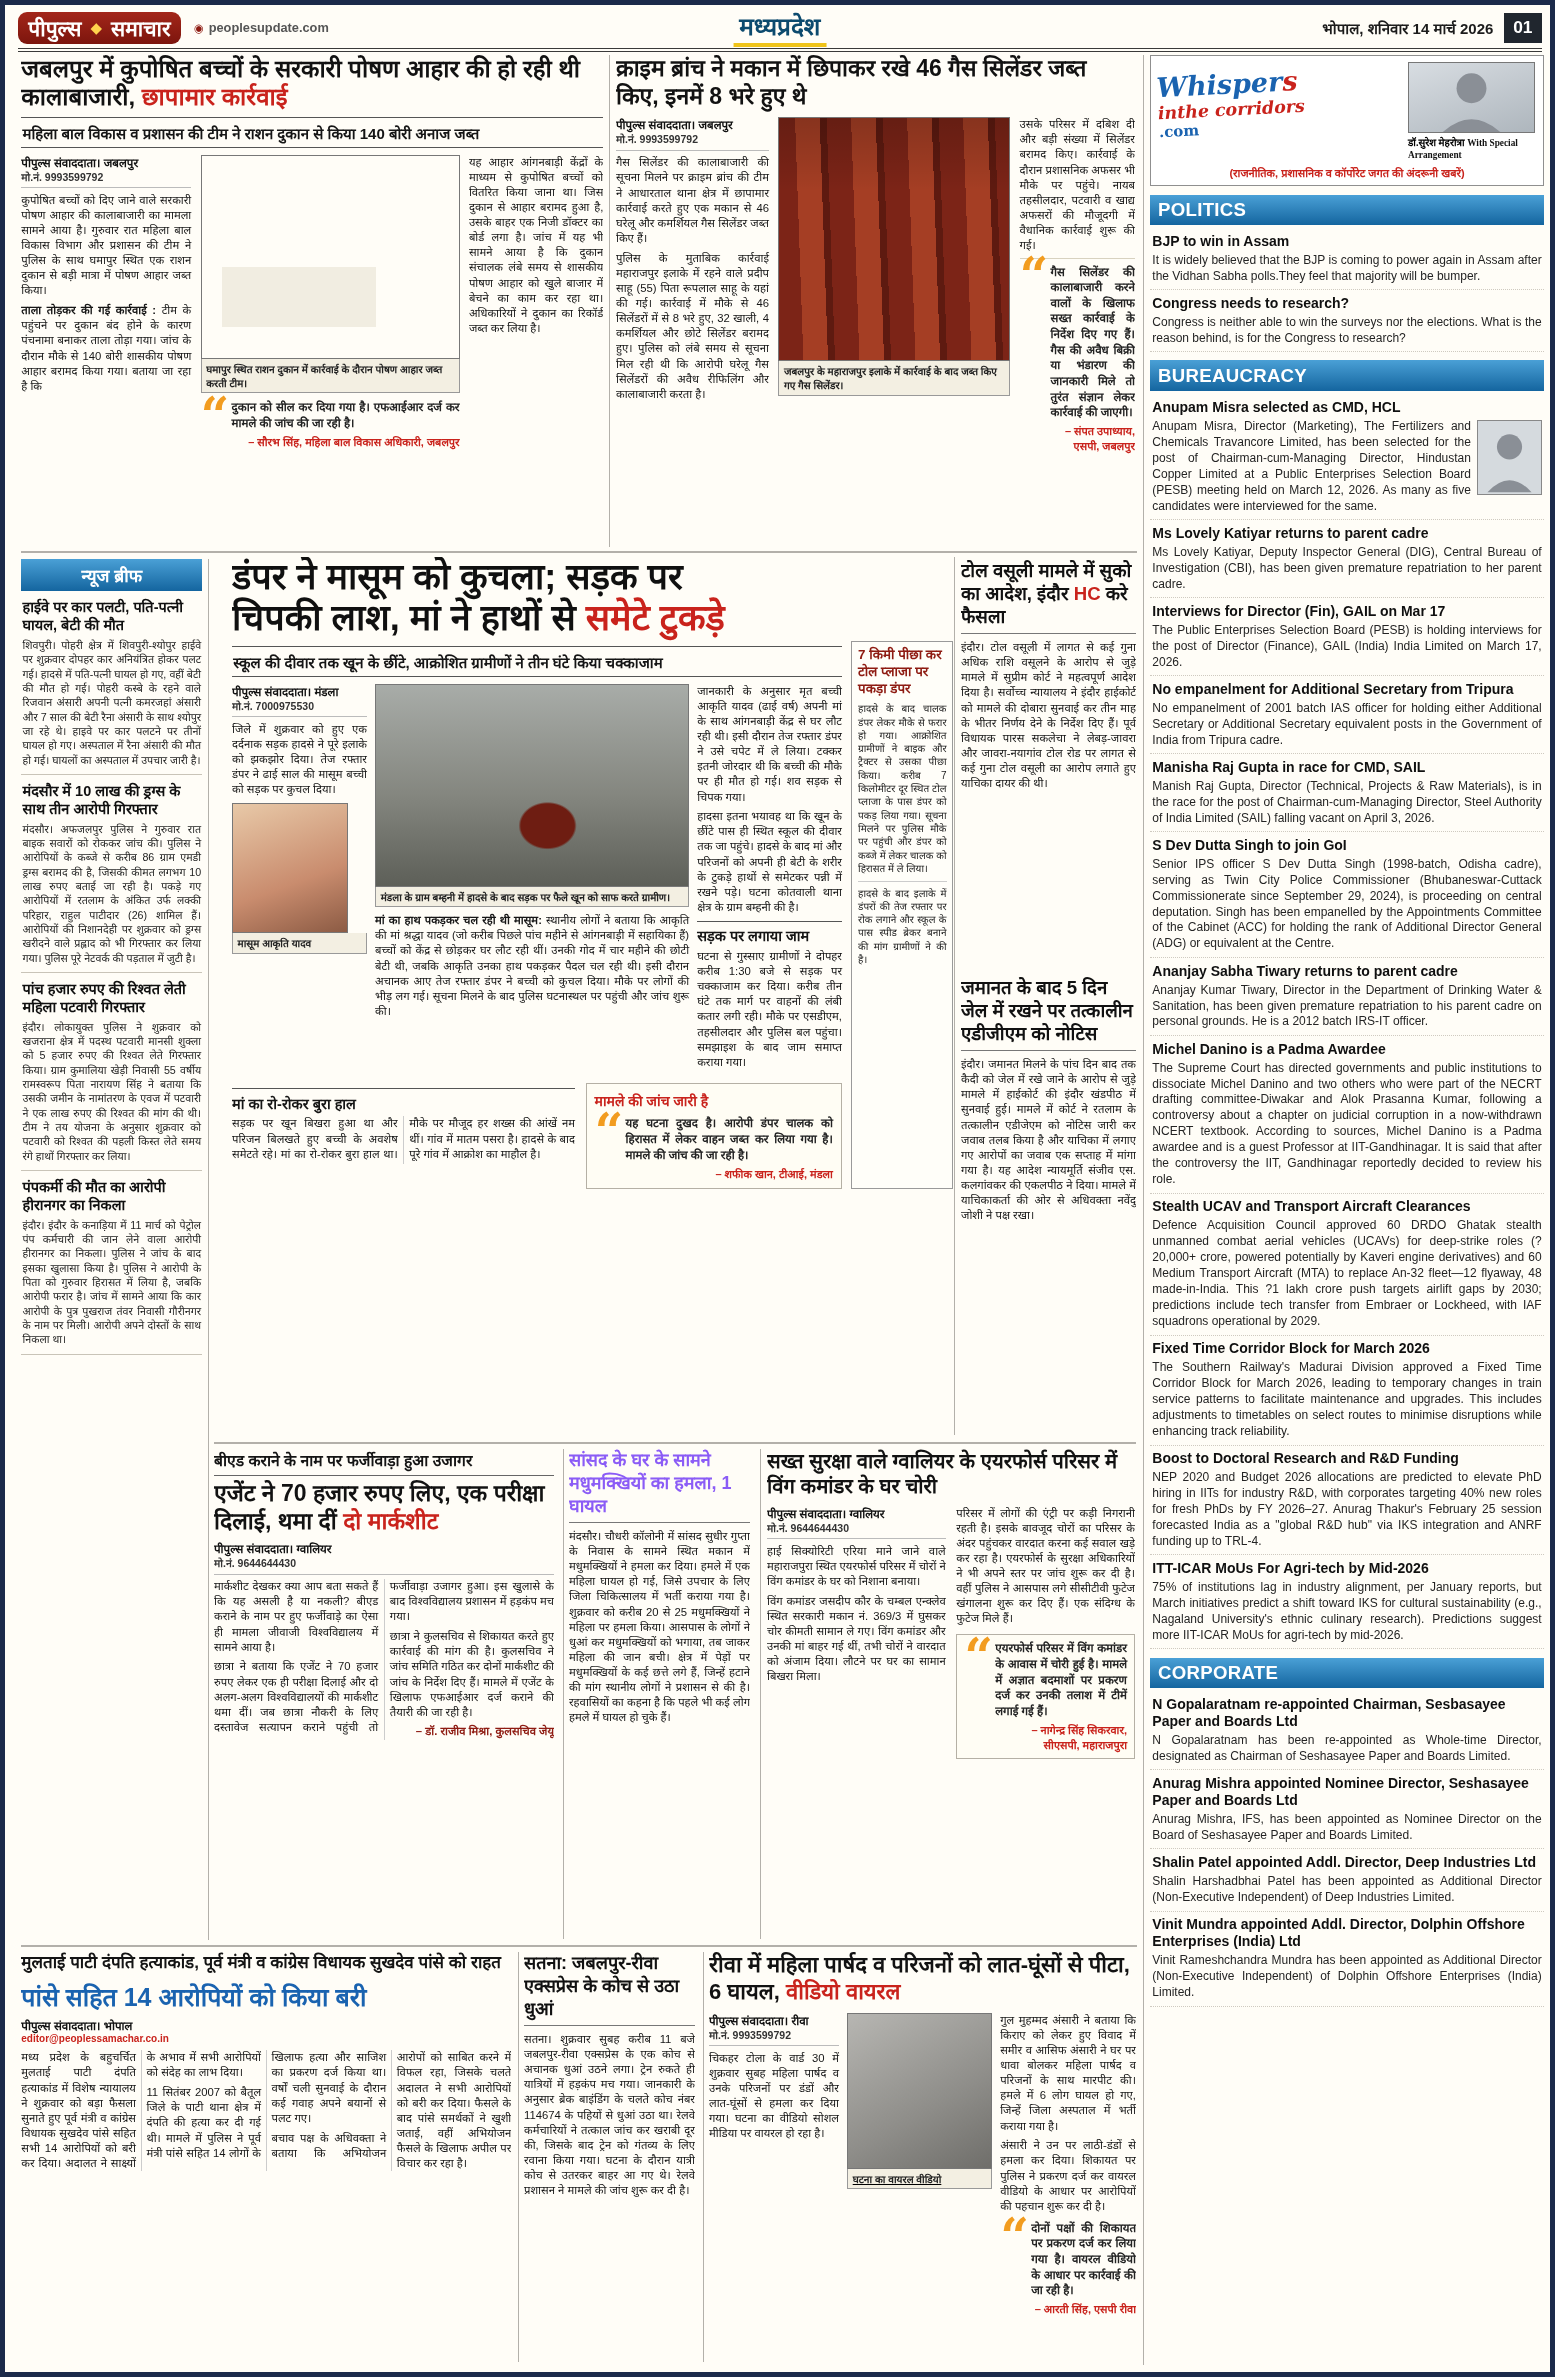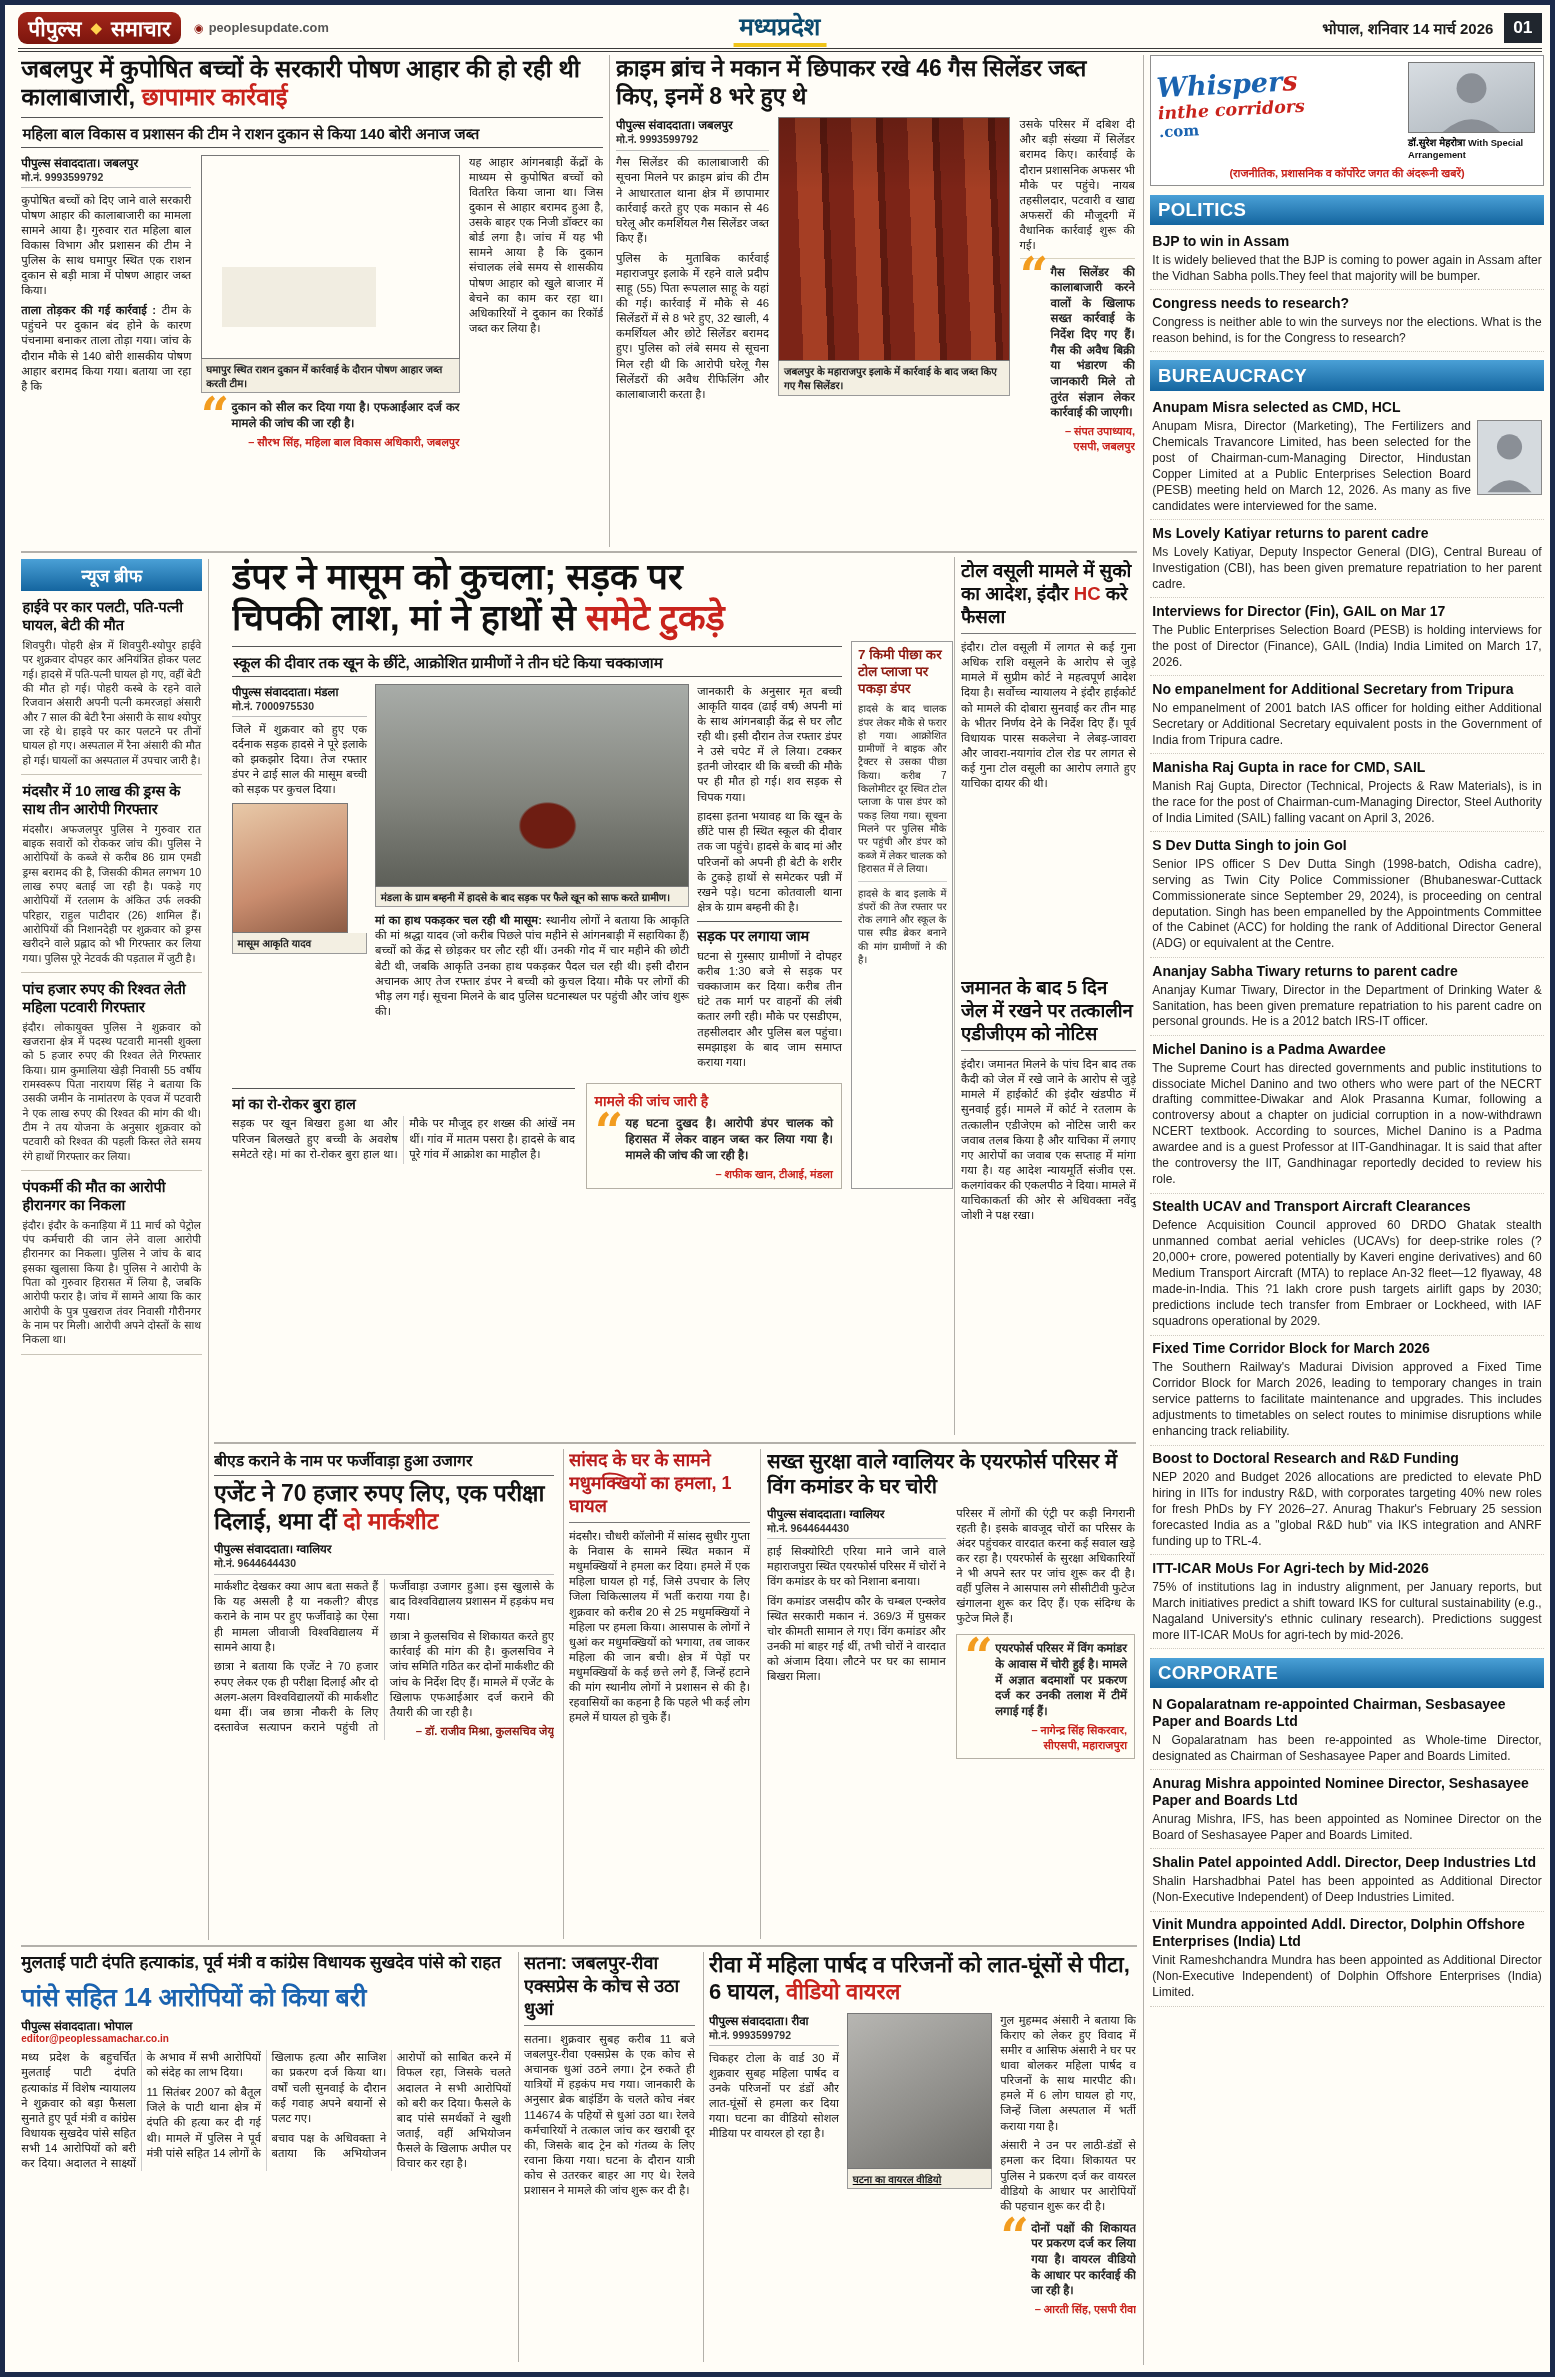--- a/index.html
+++ b/index.html
@@ -70,21 +70,21 @@
 
   
   .sidebar{left:1145px;top:50px;width:394px;height:2311px;}
   .wbox{border:1.2px solid #8f8f8f;padding:5.8px 7px;background:#fff;}
   .wtop{display:flex;gap:8.1px;}
   .wlogo{flex:1;padding-top:3.5px;transform:rotate(-3deg);}
   .wl1{font-family:"DejaVu Serif",serif;font-style:italic;font-weight:800;font-size:27px;color:#1a63b0;}
   .wl1 .red{color:#c9231c;}
   .wl2{font-family:"DejaVu Serif",serif;font-style:italic;font-weight:800;font-size:17.4px;color:#c9231c;}
   .wl3{font-family:"DejaVu Serif",serif;font-weight:800;font-size:15px;color:#1a63b0;}
-  .wright{width:128px;flex:none;}
+  .wright{width:128px;flex:none;font-family:Liberation Serif, serif;}
   .ph-man{width:127px;height:71px;background:linear-gradient(160deg,#d8dde2,#aeb6bd);}
   .wname{font-size:10px;font-weight:800;margin-top:2.3px;}
   .wnote{font-size:9.3px;font-weight:800;color:#111;}
   .wtag{color:#c9231c;font-weight:800;font-size:11px;margin-top:4.6px;text-align:center;}
   .secbar{background:linear-gradient(180deg,#4aa0d6,#14659f);color:#fff;font-weight:800;font-size:18.6px;
           padding:4.1px 8.1px;margin:8.1px 0 3.5px;letter-spacing:0.3px;}
   .sitem{padding:4.6px 2.3px;border-bottom:0.6px dotted #cfcac0;}
   .sitem h4{font-size:14px;line-height:1.22;color:#101010;margin-bottom:2.9px;}
   .sitem .sb{font-size:12px;line-height:1.33;color:#242424;text-align:justify;}
   .bphoto{float:right;width:65px;height:75px;margin:1.2px 0 3.5px 5.8px;border:0.6px solid #888;background:#d5dade;}
@@ -121,21 +121,21 @@
   .a-toll{left:956px;top:554px;width:175px;height:409px;}
   .a-toll h3,.a-bail h3{font-size:18.6px;line-height:1.25;font-weight:800;color:#111;border-bottom:1.2px solid #777;padding-bottom:4.6px;margin-bottom:5.8px;}
   .a-bail{left:956px;top:971px;width:175px;height:459px;}
 
   
   .a-bed{left:209px;top:1444px;width:340px;height:491px;}
   .kicker{font-size:15.7px;font-weight:800;color:#141414;border-bottom:1.2px solid #666;padding-bottom:3.5px;margin-bottom:4.6px;}
   .a-bed h2{font-size:23px;line-height:1.2;font-weight:800;color:#121212;margin-bottom:5.8px;}
   .sign{color:#8e1b12;font-weight:800;text-align:right;}
   .a-bees{left:564px;top:1444px;width:181px;height:491px;}
-  .a-bees h3{font-size:18px;line-height:1.27;font-weight:800;color:#b91c1c;border-bottom:1.2px solid #777;padding-bottom:4.6px;margin-bottom:5.8px;}
+  .a-bees h3{font-size:18px;line-height:1.27;font-weight:800;color:#8b5cf6;border-bottom:1.2px solid #777;padding-bottom:4.6px;margin-bottom:5.8px;}
   .a-air{left:762px;top:1444px;width:368px;height:491px;}
   .a-air h2{font-size:20.3px;line-height:1.25;font-weight:800;color:#121212;margin-bottom:5.8px;}
   .a-air .arow{display:flex;gap:10.5px;}
   .a-air .ac{width:50%;}
   .airq{border:1.2px solid #b5b0a5;padding:5.8px 7px;margin-top:7px;background:#fffdf4;}
 
   
   .a-mul{left:16.3px;top:1947px;width:490px;height:411px;}
   .a-mul .kick2{font-size:17px;font-weight:800;line-height:1.3;color:#141414;}
   .a-mul h2{font-size:25px;font-weight:800;color:#1a63b0;margin:4.6px 0 5.8px;}

